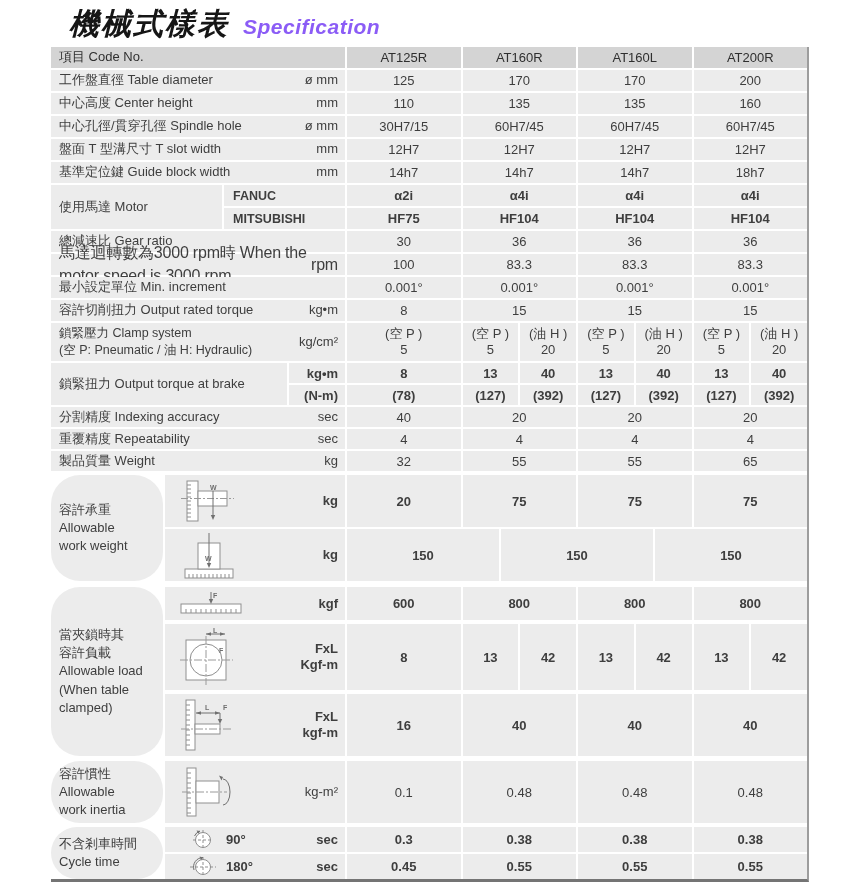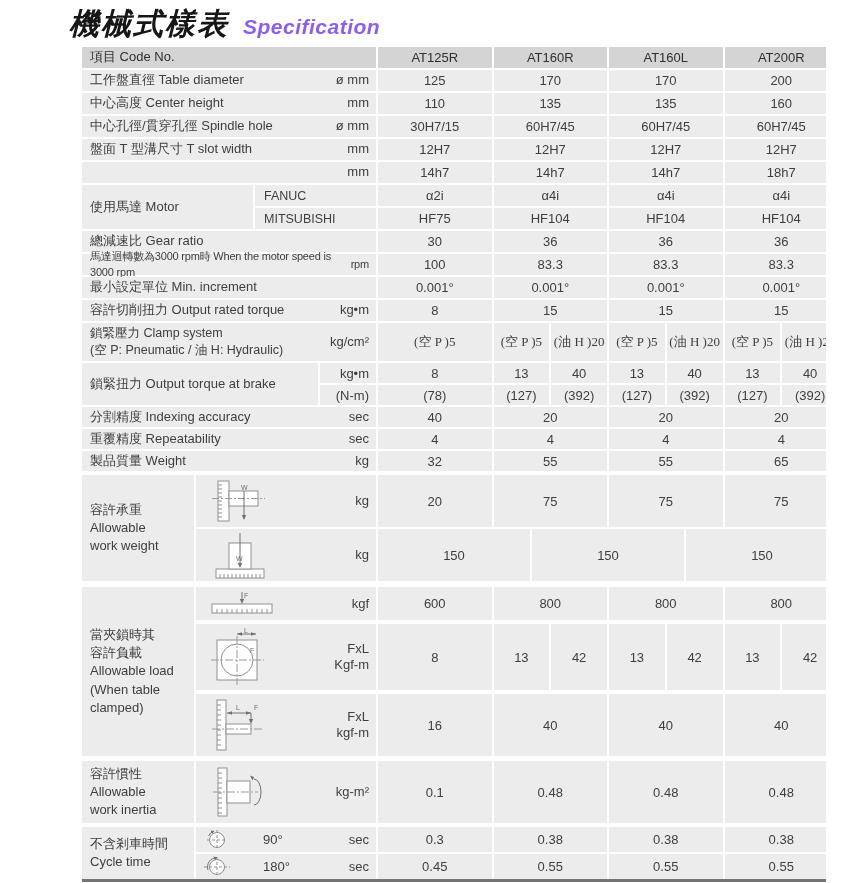--- a/index.html
+++ b/index.html
@@ -1,46 +1,46 @@
 <!DOCTYPE html>
 <html><head>
 <meta charset="utf-8">
 <style>
   html,body{margin:0;padding:0;background:#fff;font-family:"Liberation Sans",sans-serif;}
   .page{position:relative;width:826px;height:883px;background:#fff;overflow:hidden;}
   .titlebar{position:absolute;left:69px;top:4px;display:flex;align-items:baseline;}
   .title-zh{font-family:"DejaVu Serif",serif;font-style:italic;font-weight:bold;font-size:30px;color:#161616;letter-spacing:2px;}
   .title-en{font-style:italic;font-weight:bold;font-size:21px;color:#8b5cf6;margin-left:14px;letter-spacing:.5px;}
-  .t{position:absolute;left:82px;top:47px;width:756px;border-right:2px solid #9d9d9d;border-bottom:3px solid #747474;}
+  .t{position:absolute;left:51px;top:47px;width:756px;border-right:2px solid #9d9d9d;border-bottom:3px solid #747474;}
   .r{display:flex;gap:2px;margin-top:2px;}
   .t > .r:first-child{margin-top:0;}
   .c{background:#ececec;color:#3e3e3e;font-size:13px;display:flex;align-items:center;box-sizing:border-box;min-width:0;}
   .hdr .c{background:#d4d4d4;color:#2f2f2f;}
   .lab{flex:0 0 294px;padding:0 7px 0 8px;}
   .lt{white-space:pre-line;line-height:1.4;}
   .u{margin-left:auto;text-align:right;white-space:pre-line;line-height:1.25;}
-  .sm{font-size:11px;letter-spacing:-.2px;}
+  .sm{font-size:16px;letter-spacing:-.2px;}
   .vals{flex:1;display:flex;gap:2px;min-width:0;}
   .v{flex:1;justify-content:center;text-align:center;}
   .split{flex:1;display:flex;gap:2px;min-width:0;}
   .sv{flex:1;justify-content:center;text-align:center;}
-  .col{flex-direction:row;justify-content:center;line-height:1.25;font-family:Liberation Serif, serif;}
+  .col{flex-direction:column;justify-content:center;line-height:1.25;}
   .h21{height:21px;} .h20{height:20px;} .h38{height:38px;} .h25{height:25px;}
   .h33{height:33px;} .h52{height:52px;} .h62{height:62px;} .h66{height:66px;}
   .sect{display:flex;gap:2px;margin-top:2px;}
   .mlab{flex-direction:column;align-items:flex-start;justify-content:center;padding:0 6px 0 8px;}
-  .w171{flex:0 0 171px;} .w236{flex:0 0 236px;} .w112{flex:0 0 112px;}
-  .srows{flex:1;display:flex;flex-direction:column;gap:2px;min-width:0;}
+  .w171{flex:0 0 171px;} .w236{flex:0 0 236px;} .w112{flex:0 0 112px;border-radius:29px;}
+  .srows{flex:1;display:flex;flex-direction:column;gap:2px;min-width:0;font-weight:bold;}
   .srows .r{margin-top:0;}
   .sublab{flex:0 0 121px;padding-left:9px;font-size:12.5px;}
   .unitc{flex:0 0 56px;justify-content:flex-end;padding-right:7px;}
   .diag{flex:0 0 180px;position:relative;padding-left:14px;}
   .diag .u{position:absolute;right:7px;top:50%;transform:translateY(-50%);margin-left:0;}
   .ang{margin-left:9px;}
-  .cyc{padding-left:7px;gap:23px;}
+  .cyc{padding-left:24px;}
   svg{display:block;}
 </style>
 </head>
 <body>
 
 <div class="page">
 
   <div class="titlebar">
     <span class="title-zh">機械式樣表</span>
     <span class="title-en">Specification</span>
@@ -107,20 +107,21 @@
       <div class="vals">
         <div class="c v">12H7</div>
         <div class="c v">12H7</div>
         <div class="c v">12H7</div>
         <div class="c v">12H7</div>
       </div>
     </div>
 
     <div class="r h21">
       <div class="c lab">
+          <span class="lt">基準定位鍵 Guide block width</span>
           <span class="u">mm</span>
         </div>
       <div class="vals">
         <div class="c v">14h7</div>
         <div class="c v">14h7</div>
         <div class="c v">14h7</div>
         <div class="c v">18h7</div>
       </div>
     </div>
 

